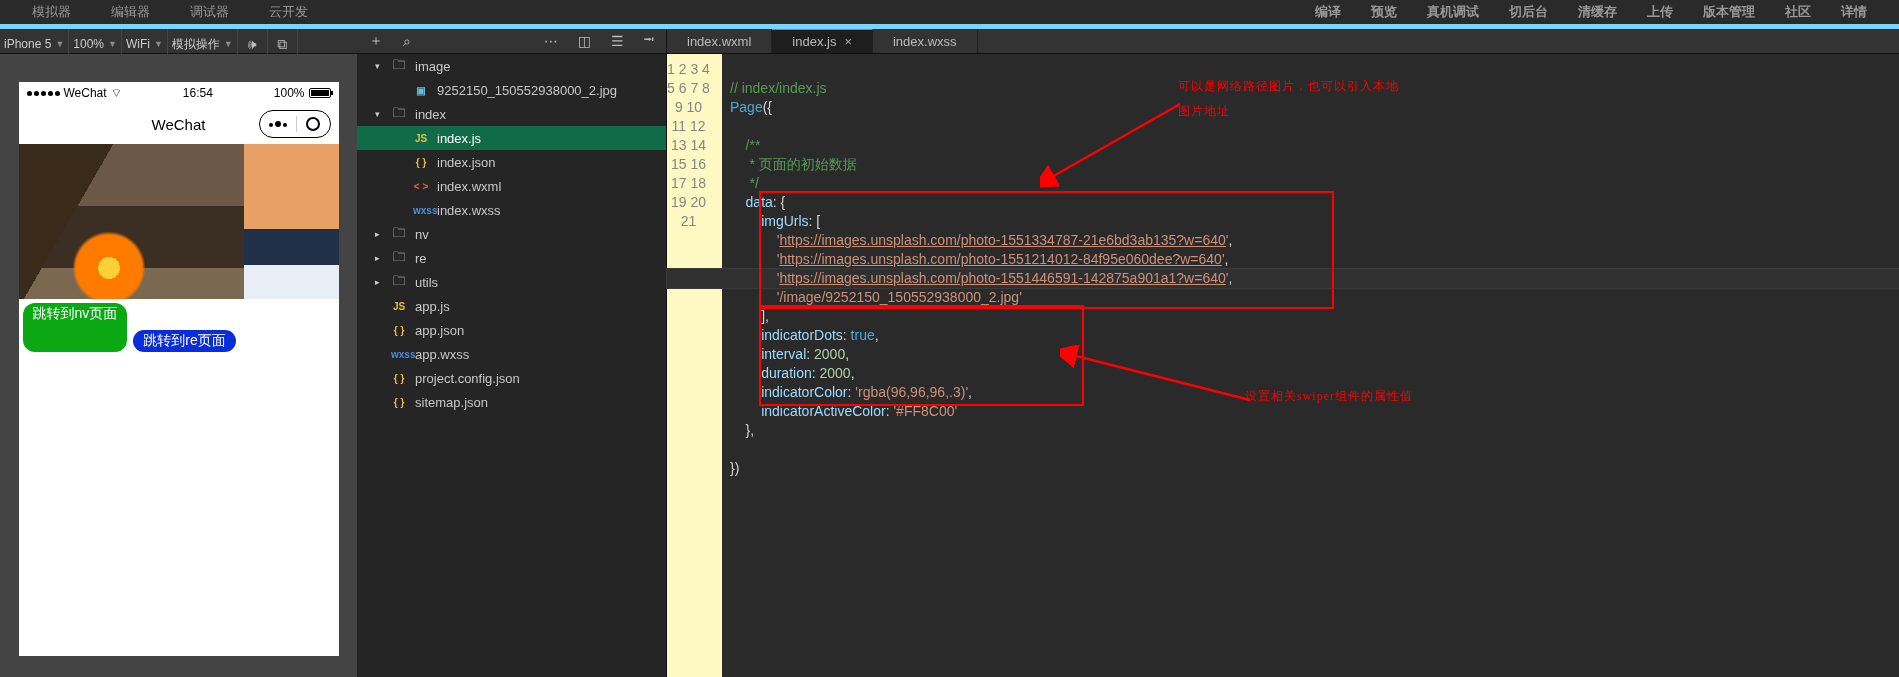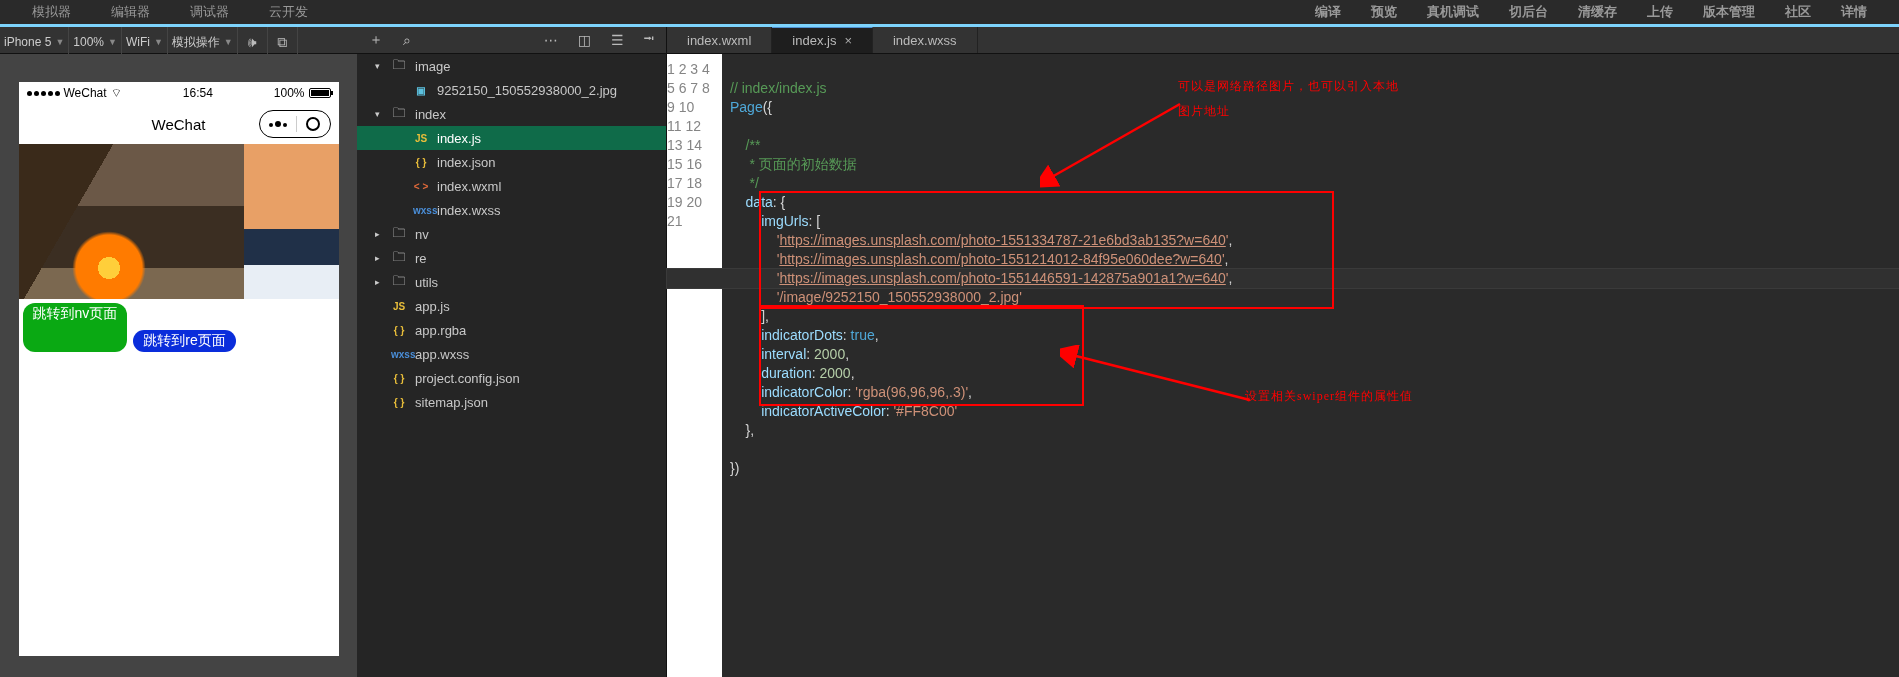--- a/index.html
+++ b/index.html
@@ -5,21 +5,21 @@
     * { margin:0; padding:0; box-sizing:border-box; font-family:"Microsoft YaHei","PingFang SC",Arial,sans-serif; }
     body { width:1899px; height:677px; background:#2a2a2a; color:#ccc; overflow:hidden; font-size:12px; position:relative; }
 
     
     .topmenu { height:24px; display:flex; justify-content:space-between; padding:0 32px; background:#2a2a2a; color:#999; font-size:13px; }
     .topmenu .left, .topmenu .right { display:flex; gap:40px; align-items:center; }
     .topmenu .right { gap:30px;font-weight:bold; }
     .topmenu span { cursor:pointer; }
 
     
-    .sim-toolbar { height:30px; display:flex; background:#333; border-top:3px solid #7dd3fc; border-bottom:1px solid #111; }
+    .sim-toolbar { height:30px; display:flex; background:#333; border-top:5px solid #7dd3fc; border-bottom:1px solid #111; }
     .sim-ctl { height:30px; display:flex; align-items:center; gap:0; padding:0 4px; border-right:1px solid #444; color:#ccc; font-size:12px;}
     .sim-ctl .chev { margin-left:4px; font-size:9px; color:#888;}
     .sim-icon { width:30px; height:30px; display:flex; align-items:center; justify-content:center; color:#bbb; border-right:1px solid #444; font-size:14px;}
 
     .files-toolbar { flex:0 0 310px; display:flex; align-items:center; gap:20px; padding:0 12px; color:#bbb; border-right:1px solid #111; }
     .files-toolbar .spacer { flex:1; }
     .ic { font-size:14px; color:#bbb;}
 
     .editor-tabs { flex:1; display:flex; align-items:stretch; }
     .tab { padding:0 20px; display:flex; align-items:center; gap:8px; color:#bbb; font-size:13px; border-right:1px solid #222;}
@@ -75,21 +75,21 @@
     .fico { width:16px; text-align:center; font-size:10px; font-weight:bold;}
     .fico.folder { color:#ccc; font-size:13px; font-weight:normal;}
     .fico.img { color:#5bc0de;}
     .fico.js { color:#e9be3a;}
     .fico.json { color:#e9be3a;}
     .fico.wxml { color:#e26a3a;}
     .fico.wxss { color:#4a8ed8;}
 
     
     .editor { flex:1; height:623px; background:#2a2a2a; display:flex; position:relative; font-family:Consolas,"Courier New",monospace; font-size:14px;}
-    .gutter { width:55px; background:#ffffff; color:#858585; text-align:left; padding:6px 12px 0 0; line-height:19px;}
+    .gutter { width:55px; background:#fef9c3; color:#858585; text-align:center; padding:6px 12px 0 0; line-height:19px;}
     .code { flex:1; padding:6px 13px 0 8px; line-height:19px; color:#d4d4d4; white-space:pre; position:relative;}
     .c-comment { color:#579a57;}
     .c-kw { color:#4fa8d8;}
     .c-id { color:#9cdcfe;}
     .c-str { color:#ce9178;}
     .c-strU { color:#ce9178; text-decoration:underline;}
     .c-const { color:#4fa8d8;}
     .c-num { color:#b5cea8;}
     .c-pun { color:#d4d4d4;}
     .hl-line { position:absolute; left:0; right:0; height:19px; top:calc(6px + 11*19px); outline:1px solid #3a3a3a; background:#303030;}
@@ -270,21 +270,21 @@
           <span>utils</span>
         </li>
         <li class="d1">
           <span class="chev"></span>
           <span class="fico js">JS</span>
           <span>app.js</span>
         </li>
         <li class="d1">
           <span class="chev"></span>
           <span class="fico json">{ }</span>
-          <span>app.rgba</span>
+          <span>app.json</span>
         </li>
         <li class="d1">
           <span class="chev"></span>
           <span class="fico wxss">wxss</span>
           <span>app.wxss</span>
         </li>
         <li class="d1">
           <span class="chev"></span>
           <span class="fico json">{ }</span>
           <span>project.config.json</span>

